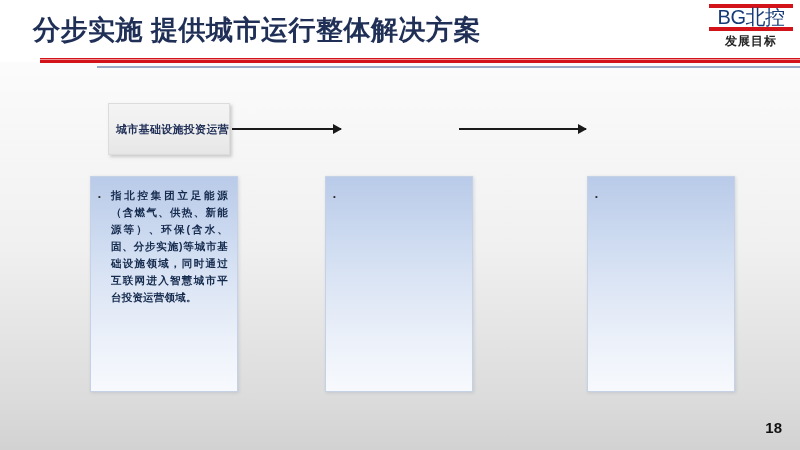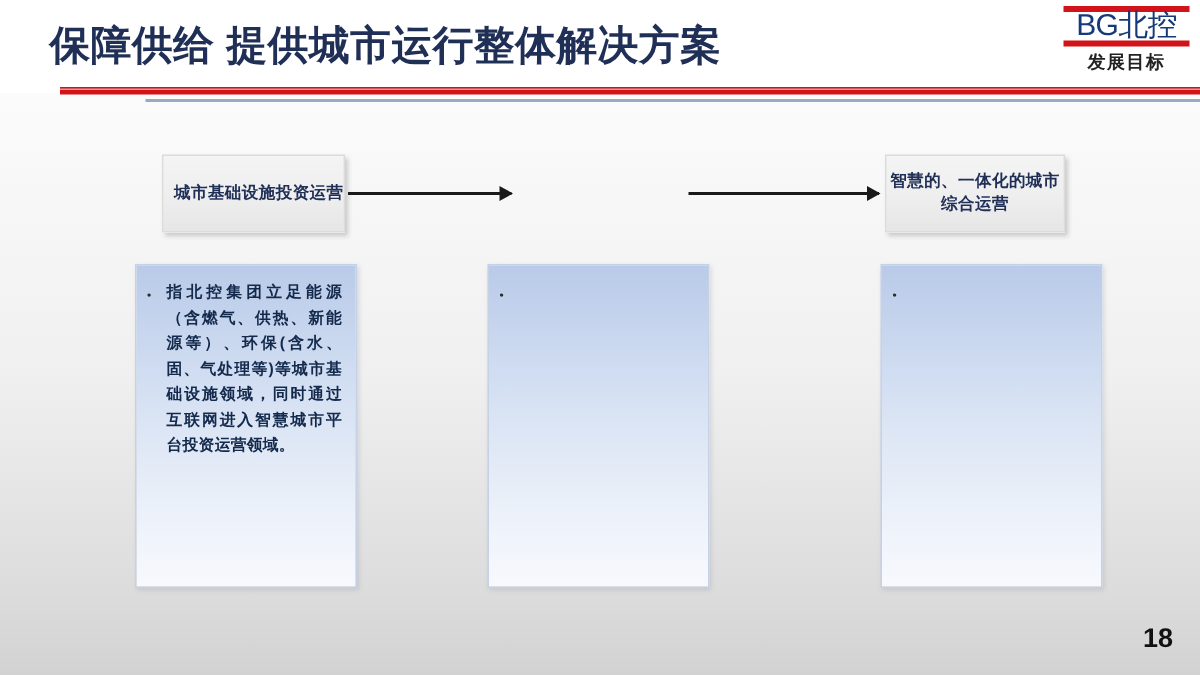--- a/index.html
+++ b/index.html
@@ -194,64 +194,61 @@
     text-align: justify;
     text-justify: inter-ideograph;
     letter-spacing: 0.2px;
   }
 
   
   .page-number {
     position: absolute;
     right: 18px;
     bottom: 14px;
-    font-size: 18px;
+    font-size: 15px;
     font-weight: bold;
     color: #111111;
   }
 </style>
 </head>
 <body>
 
 <div class="slide">
 
   <div class="header-band"></div>
 
-  <div class="title">保障供给 提供城市运行整体解决方案</div>
+  <div class="title">分步实施 提供城市运行整体解决方案</div>
 
   <div class="rule-red"></div>
   <div class="rule-blue"></div>
 
   <div class="logo">
     <div class="logo-bar"></div>
     <div class="logo-main">BG北控</div>
     <div class="logo-bar"></div>
     <div class="logo-sub">发展目标</div>
   </div>
 
   <div class="flow">
     <div class="flow-box" id="flow-box-1">
       <span class="flow-label">城市基础设施投资运营</span>
     </div>
-    <div class="flow-box" id="flow-box-3">
-      <span class="flow-label">智慧的、一体化的城市综合运营</span>
-    </div>
   </div>
 
   <div class="arrow" id="arrow-1">
       <span class="head"></span>
     </div>
   <div class="arrow" id="arrow-2">
       <span class="head"></span>
     </div>
 
   <div class="panel" id="panel-1">
     <div class="bullet-row">
       <span class="bullet-dot">•</span>
-      <span class="bullet-text">指北控集团立足能源（含燃气、供热、新能源等）、环保(含水、固、气处理等)等城市基础设施领域，同时通过互联网进入智慧城市平台投资运营领域。</span>
+      <span class="bullet-text">指北控集团立足能源（含燃气、供热、新能源等）、环保(含水、固、分步实施)等城市基础设施领域，同时通过互联网进入智慧城市平台投资运营领域。</span>
     </div>
   </div>
 
   <div class="panel" id="panel-2">
     <div class="bullet-row">
       <span class="bullet-dot">•</span>
     </div>
   </div>
 
   <div class="panel" id="panel-3">

